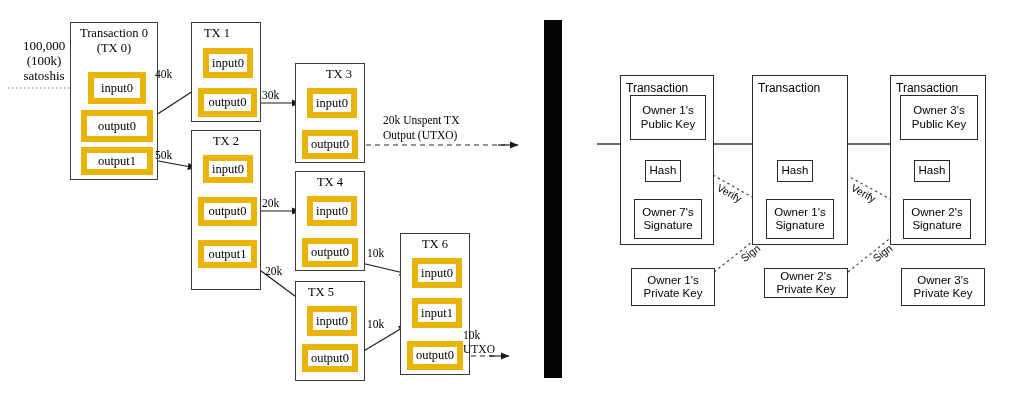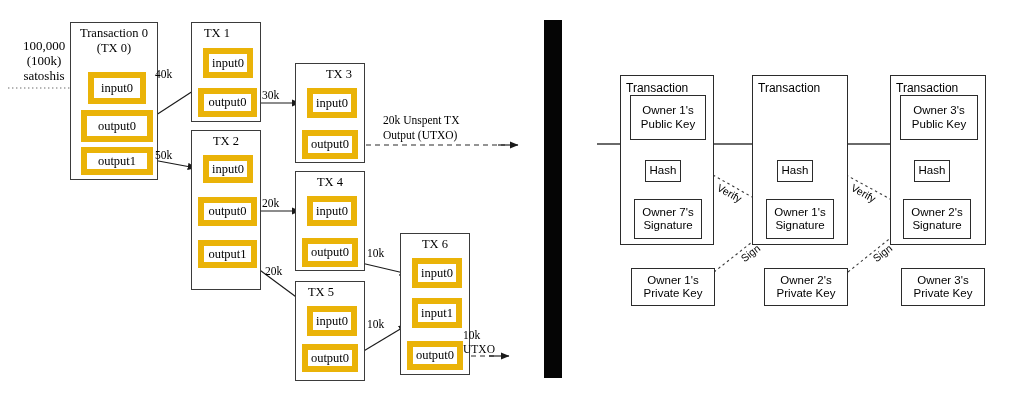--- a/index.html
+++ b/index.html
@@ -192,21 +192,21 @@
   <div class="abs sig-box" style="left:634px;top:199px;width:68px;height:40px;">Owner 7's
 Signature</div>
   <div class="abs sig-box" style="left:631px;top:268px;width:84px;height:38px;">Owner 1's
 Private Key</div>
 
   <div class="abs sig-outer" style="left:752px;top:75px;width:96px;height:170px;"></div>
   <div class="txt sig-title" style="left:758px;top:81px;width:90px;text-align:left;">Transaction</div>
   <div class="abs sig-box" style="left:777px;top:160px;width:36px;height:22px;">Hash</div>
   <div class="abs sig-box" style="left:766px;top:199px;width:68px;height:40px;">Owner 1's
 Signature</div>
-  <div class="abs sig-box" style="left:764px;top:268px;width:84px;height:38px;">Owner 2's
+  <div class="abs sig-box" style="left:764px;top:268px;width:84px;height:30px;">Owner 2's
 Private Key</div>
 
   <div class="abs sig-outer" style="left:890px;top:75px;width:96px;height:170px;"></div>
   <div class="txt sig-title" style="left:896px;top:81px;width:90px;text-align:left;">Transaction</div>
   <div class="abs sig-box" style="left:900px;top:95px;width:78px;height:45px;">Owner 3's
 Public Key</div>
   <div class="abs sig-box" style="left:914px;top:160px;width:36px;height:22px;">Hash</div>
   <div class="abs sig-box" style="left:903px;top:199px;width:68px;height:40px;">Owner 2's
 Signature</div>
   <div class="abs sig-box" style="left:901px;top:268px;width:84px;height:38px;">Owner 3's

